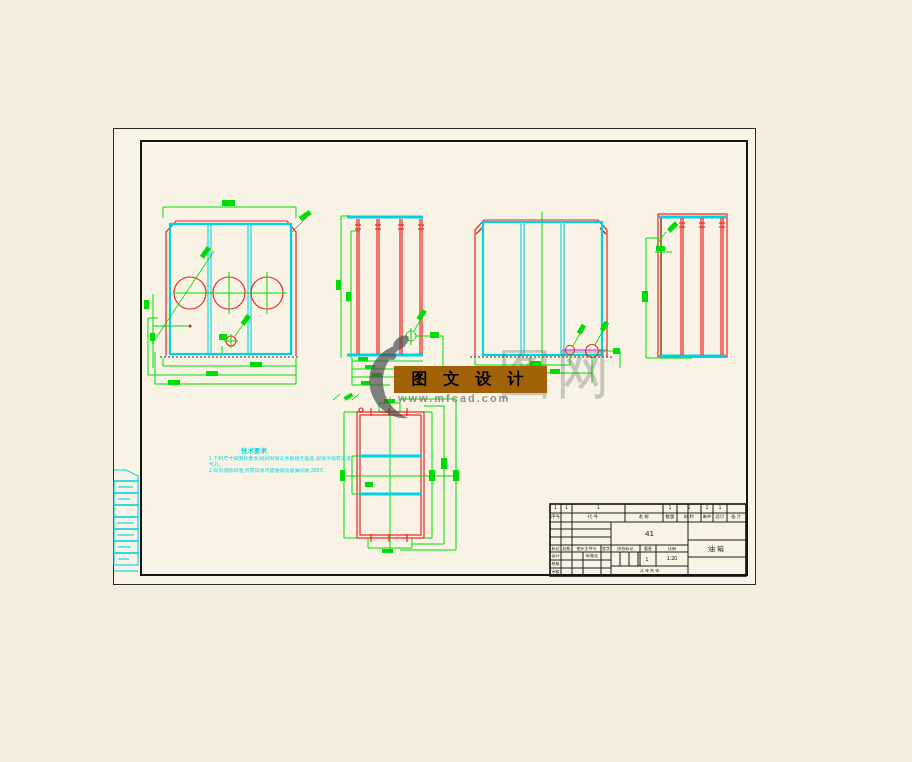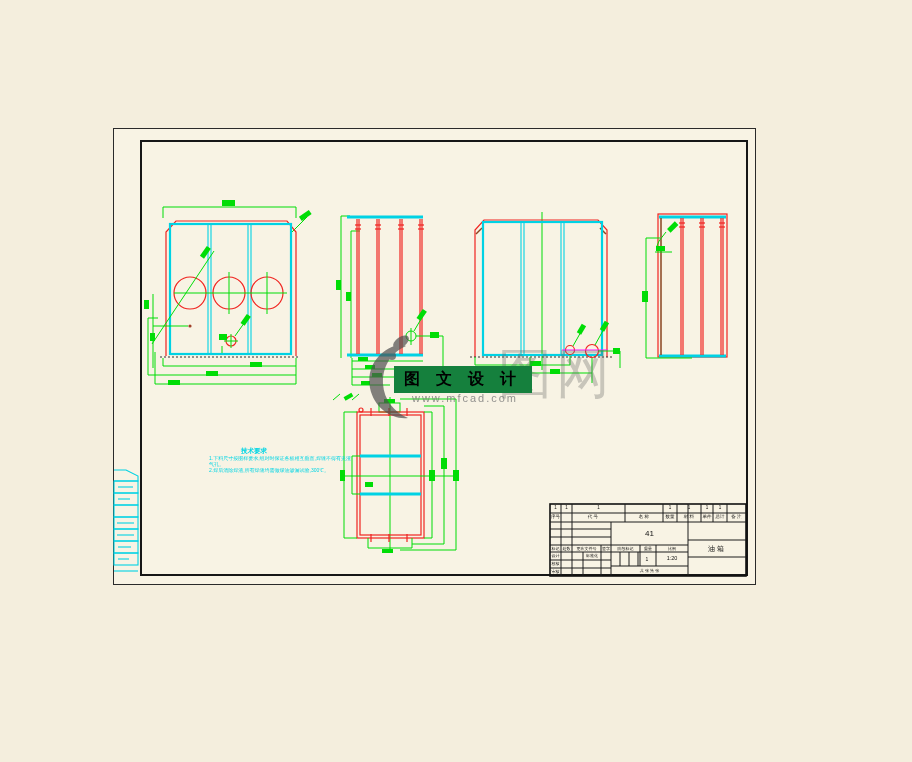--- a/index.html
+++ b/index.html
@@ -21,26 +21,26 @@
   .dk{stroke:#8a4420;stroke-width:1.5;fill:none}
   .tb{stroke:#1c1c1c;stroke-width:1;fill:none}
   .tbx{stroke:#111;stroke-width:1.6;fill:none}
   .tbt{position:absolute;z-index:2;color:#111;display:flex;align-items:center;
        justify-content:center;font-size:4.5px;line-height:1;white-space:nowrap;overflow:hidden;}
   .notes{position:absolute;left:209px;top:448px;z-index:2;color:#00d5e5;
          font-size:5px;line-height:6px;white-space:nowrap;}
   .notes .nh{display:block;margin-left:32px;font-size:6.5px;font-weight:bold;margin-bottom:1px;}
   #ghost-glyphs{position:absolute;left:498px;top:338px;z-index:2;font-size:54px;
         font-family:"Liberation Serif",serif;color:rgba(100,100,100,0.32);letter-spacing:4px;}
-  #wm-box{position:absolute;left:394px;top:366px;width:138px;height:27px;background:#15803d;
+  #wm-box{position:absolute;left:394px;top:366px;width:153px;height:27px;background:#a16207;
         z-index:3;display:flex;align-items:center;justify-content:center;
         font-family:"Liberation Serif",serif;font-size:16px;font-weight:bold;
         letter-spacing:6px;color:#000;}
-  #wm-url{position:absolute;left:398px;top:392px;width:134px;z-index:3;text-align:center;
-        font-size:11px;font-weight:normal;letter-spacing:2px;color:rgba(120,120,120,0.8);}
+  #wm-url{position:absolute;left:398px;top:392px;width:134px;z-index:3;
+        font-size:11px;font-weight:bold;letter-spacing:2px;color:rgba(120,120,120,0.8);}
 </style>
 </head>
 <body>
 
 <div id="page">
 
   <div id="sheet"></div>
   <div id="frame"></div>
 
   <svg class="cad" width="912" height="762" viewBox="0 0 912 762">

